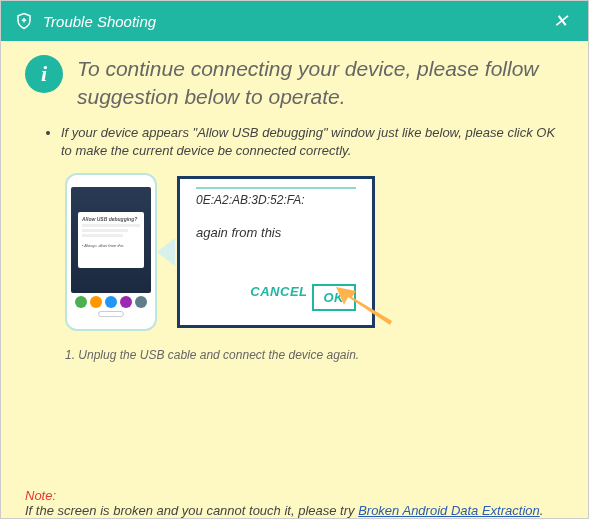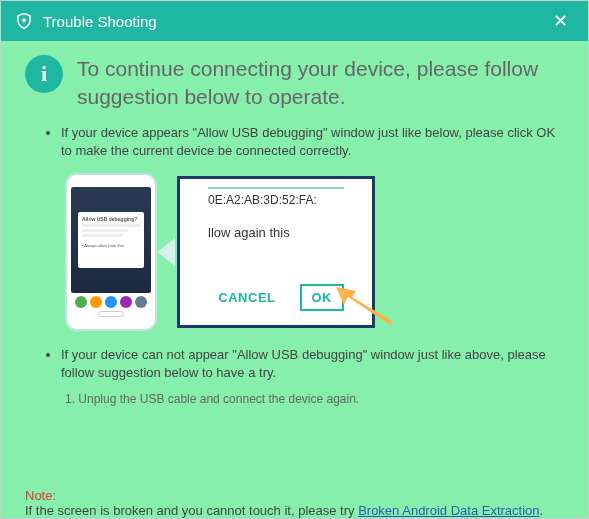--- a/index.html
+++ b/index.html
@@ -1,17 +1,17 @@
 <!DOCTYPE html>
 <html><head>
 <meta charset="utf-8">
 <style>
   * { box-sizing: border-box; margin: 0; padding: 0; }
   body { font-family: Arial, sans-serif; background: #f0f0f0; width: 589px; height: 519px; overflow: hidden; }
-  .window { border: 1px solid #ccc; background: #86efac; width: 589px; height: 519px; display: flex; flex-direction: column; }
+  .window { border: 1px solid #ccc; background: #fef9c3; width: 589px; height: 519px; display: flex; flex-direction: column; font-style: italic; }
   .titlebar { background: #1fb6a2; color: #fff; height: 40px; display: flex; align-items: center; padding: 0 14px; font-size: 15px; }
   .shield { width: 18px; height: 18px; margin-right: 10px; }
   .titlebar-spacer { flex: 1; }
   .close-x { font-size: 18px; cursor: pointer; padding: 4px 6px; }
   .content { flex: 1; padding: 14px 24px 10px 24px; color: #555; position: relative; }
   .intro-row { display: flex; align-items: flex-start; gap: 14px; margin-bottom: 12px; }
   .info-circle { width: 38px; height: 38px; border-radius: 50%; background: #1fb6a2; color: #fff; display: flex; align-items: center; justify-content: center; font-size: 22px; font-weight: bold; font-family: Georgia, serif; flex-shrink: 0; }
   .intro-text { font-size: 21px; color: #666; line-height: 1.35; }
   ul { list-style: disc; padding-left: 36px; }
   li { font-size: 13px; color: #444; margin-bottom: 8px; line-height: 1.4; }
@@ -19,25 +19,25 @@
   .phone { width: 92px; height: 158px; border: 2px solid #bde6df; border-radius: 12px; background: #fff; position: relative; padding: 6px 4px 12px 4px; display: flex; flex-direction: column; }
   .phone-top { height: 6px; }
   .phone-screen { flex: 1; background: linear-gradient(#2a3a54,#1c2a40); border-radius: 2px; position: relative; display: flex; align-items: center; justify-content: center; }
   .phone-popup { background: #fff; width: 66px; height: 56px; border-radius: 2px; font-size: 4px; color: #555; padding: 4px; position: relative; }
   .phone-popup-title { font-size: 5px; font-weight: bold; margin-bottom: 2px; }
   .phone-nav { display: flex; gap: 3px; justify-content: center; padding-top: 3px; }
   .nav-dot { width: 12px; height: 12px; border-radius: 50%; }
   .d1{background:#4caf50;} .d2{background:#ff9800;} .d3{background:#2196f3;} .d4{background:#9c27b0;} .d5{background:#607d8b;}
   .phone-home { width: 26px; height: 6px; border: 1px solid #ccc; border-radius: 3px; margin: 3px auto 0; }
   .speech-tail { width: 0; height: 0; border-top: 14px solid transparent; border-bottom: 14px solid transparent; border-right: 18px solid #d6f0eb; margin-left: -2px; align-self: center; }
-  .dialog-box { width: 198px; height: 152px; border: 3px solid #1c3a66; background: #fff; padding: 8px 28px; position: relative; font-size: 13px; color: #333; }
+  .dialog-box { width: 198px; height: 152px; border: 3px solid #1c3a66; background: #fff; padding: 8px 16px; position: relative; font-size: 13px; color: #333; }
   .dialog-inner { border-top: 2px solid #8fd9cd; height: 100%; padding-top: 4px; display: flex; flex-direction: column; }
   .mac-line { font-size: 12px; color: #333; line-height: 1.3; }
   .allow-line { font-size: 13px; margin-top: 16px; color: #333; }
-  .dialog-buttons { margin-top: auto; display: flex; justify-content: flex-end; gap: 24px; align-items: center; padding-bottom: 6px; }
+  .dialog-buttons { margin-top: auto; display: flex; justify-content: flex-end; gap: 4px; padding-bottom: 6px; }
   .btn-cancel { color: #1fb6a2; font-size: 13px; font-weight: bold; letter-spacing: 0.5px; }
   .btn-ok { color: #1fb6a2; font-size: 13px; font-weight: bold; border: 2px solid #1fb6a2; padding: 4px 10px; letter-spacing: 0.5px; }
   .arrow-svg { position: absolute; right: -24px; bottom: -4px; width: 66px; height: 44px; }
   .substeps { font-size: 12px; color: #666; margin: 6px 0 0 40px; line-height: 1.5; }
   .substeps div { margin-bottom: 6px; }
   .footer { padding: 0 24px 0 24px; font-size: 13px; color: #444; }
   .note-label { color: #e53935; }
   .link { color: #2a5db0; text-decoration: underline; cursor: pointer; }
 </style>
 </head>
@@ -83,41 +83,38 @@
             <div class="nav-dot d3"></div>
             <div class="nav-dot d4"></div>
             <div class="nav-dot d5"></div>
         </div>
         <div class="phone-home"></div>
       </div>
       <div class="speech-tail"></div>
       <div class="dialog-box">
         <div class="dialog-inner">
           <div class="mac-line">0E:A2:AB:3D:52:FA:</div>
-          <div class="allow-line">llow again this</div>
+          <div class="allow-line">again from this</div>
           <div class="dialog-buttons">
             <span class="btn-cancel">CANCEL</span>
             <span class="btn-ok">OK</span>
           </div>
         </div>
         <svg class="arrow-svg" viewBox="0 0 66 44">
           <defs>
               <linearGradient id="ag" x1="0" y1="1" x2="1" y2="0">
                 <stop offset="0" stop-color="#ffcc66"></stop>
                 <stop offset="1" stop-color="#ff9933"></stop>
               </linearGradient>
             </defs>
           <polygon points="60,40 18,12 14,20 6,2 26,6 22,12 62,36" fill="url(#ag)"></polygon>
         </svg>
       </div>
     </div>
 
-    <ul>
-      <li>If your device can not appear "Allow USB debugging" window just like above, please follow suggestion below to have a try.</li>
-    </ul>
     <div class="substeps">
       <div>1. Unplug the USB cable and connect the device again.</div>
     </div>
   </div>
 
   <div class="footer">
     <span class="note-label">Note:</span><br>
     <span>If the screen is broken and you cannot touch it, please try </span><span class="link">Broken Android Data Extraction</span><span>.</span>
   </div>
 </div>

